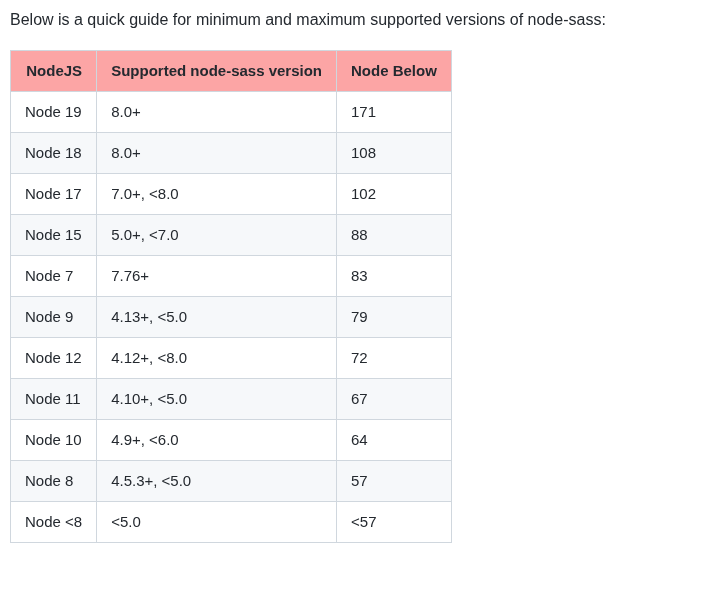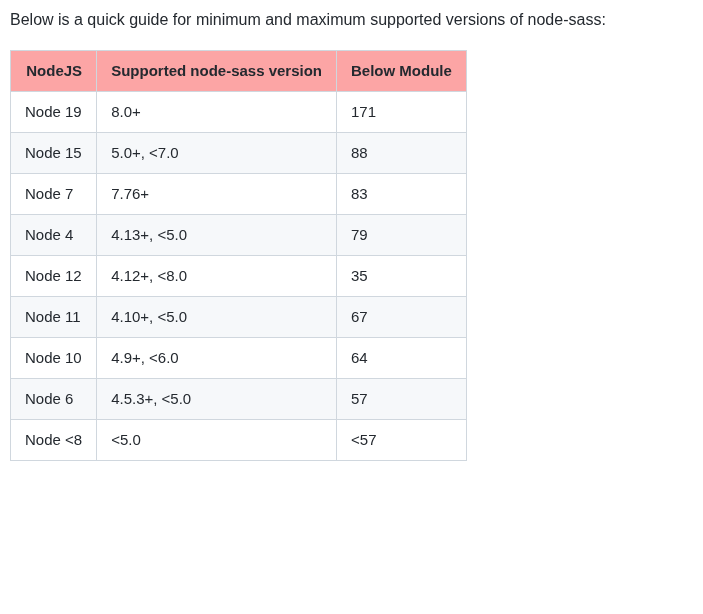--- a/index.html
+++ b/index.html
@@ -49,61 +49,71 @@
 
 
 
 <p class="intro">Below is a quick guide for minimum and maximum supported versions of node-sass:</p>
 
 <table>
   <thead>
     <tr>
       <th>NodeJS</th>
       <th>Supported node-sass version</th>
-      <th>Below Module</th>
+      <th>Node Below</th>
     </tr>
   </thead>
   <tbody id="table-body">
       <tr>
         <td>Node 19</td>
         <td>8.0+</td>
         <td>171</td>
+      </tr>
+      <tr>
+        <td>Node 18</td>
+        <td>8.0+</td>
+        <td>108</td>
+      </tr>
+      <tr>
+        <td>Node 17</td>
+        <td>7.0+, &lt;8.0</td>
+        <td>102</td>
       </tr>
       <tr>
         <td>Node 15</td>
         <td>5.0+, &lt;7.0</td>
         <td>88</td>
       </tr>
       <tr>
         <td>Node 7</td>
         <td>7.76+</td>
         <td>83</td>
       </tr>
       <tr>
-        <td>Node 4</td>
+        <td>Node 9</td>
         <td>4.13+, &lt;5.0</td>
         <td>79</td>
       </tr>
       <tr>
         <td>Node 12</td>
         <td>4.12+, &lt;8.0</td>
-        <td>35</td>
+        <td>72</td>
       </tr>
       <tr>
         <td>Node 11</td>
         <td>4.10+, &lt;5.0</td>
         <td>67</td>
       </tr>
       <tr>
         <td>Node 10</td>
         <td>4.9+, &lt;6.0</td>
         <td>64</td>
       </tr>
       <tr>
-        <td>Node 6</td>
+        <td>Node 8</td>
         <td>4.5.3+, &lt;5.0</td>
         <td>57</td>
       </tr>
       <tr>
         <td>Node &lt;8</td>
         <td>&lt;5.0</td>
         <td>&lt;57</td>
       </tr>
     </tbody>
 </table>

